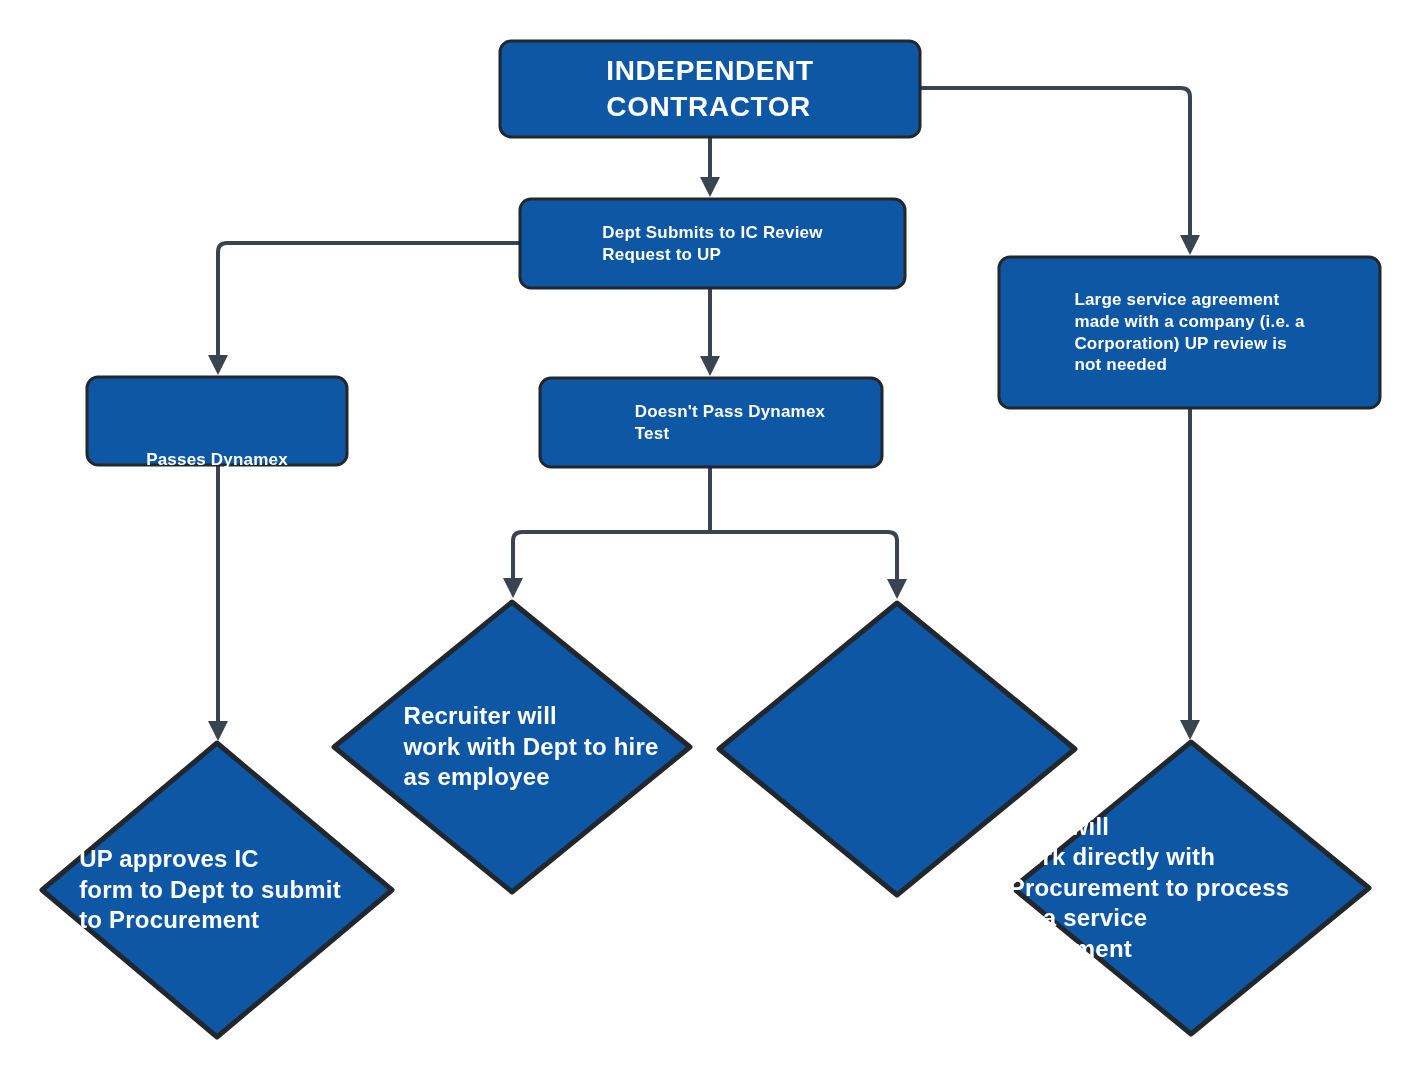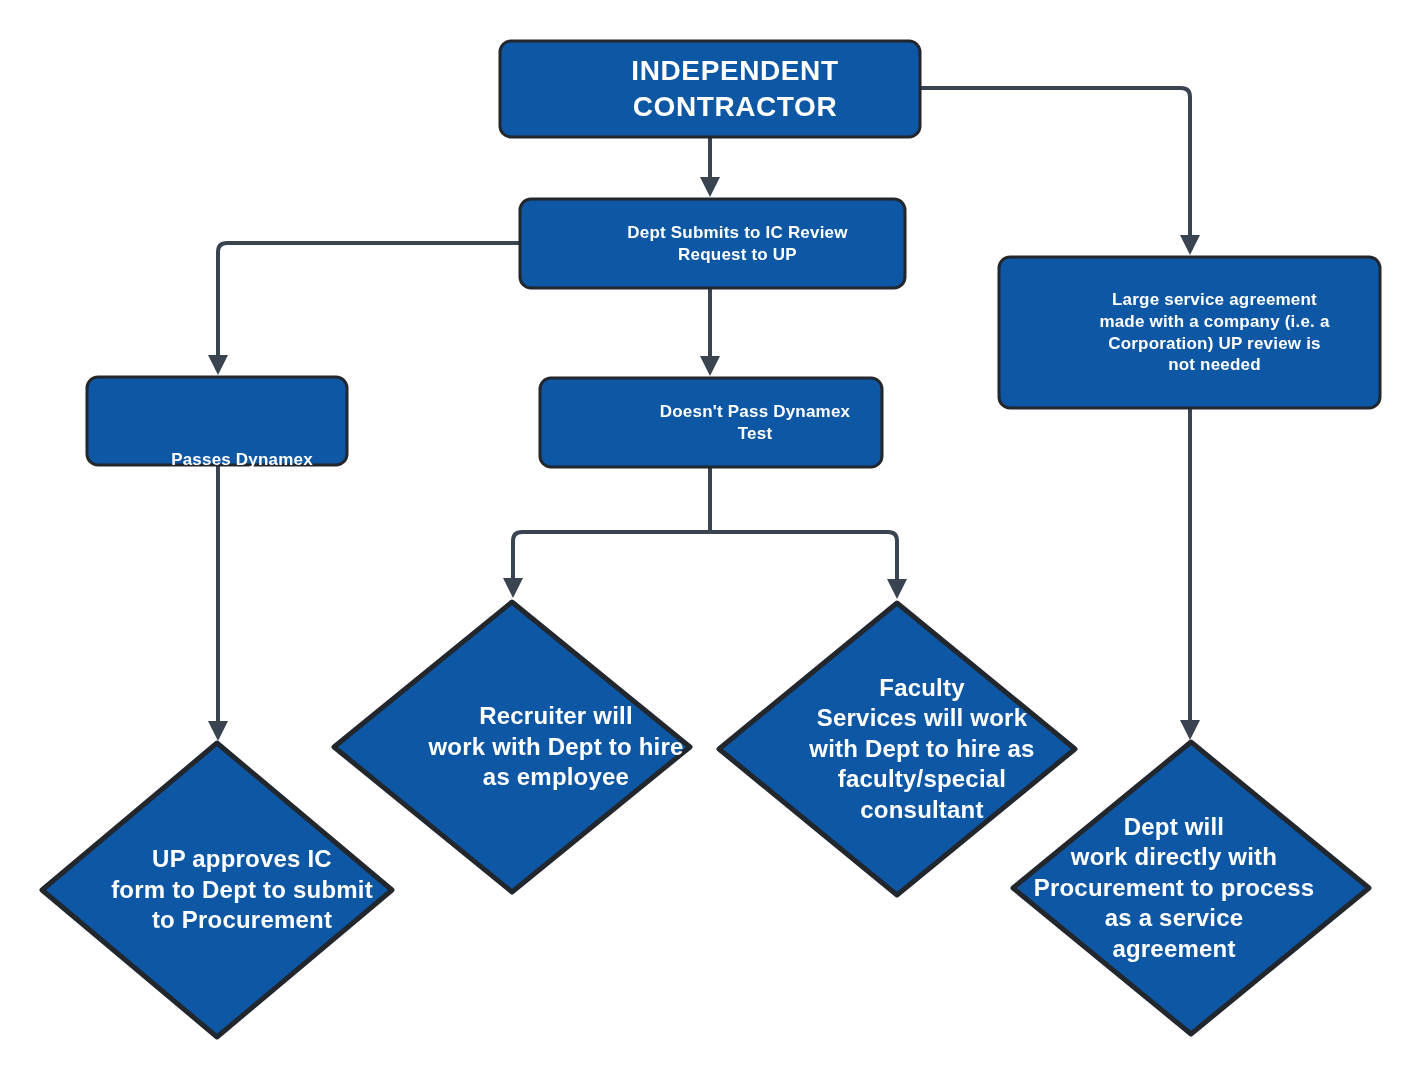--- a/index.html
+++ b/index.html
@@ -18,29 +18,27 @@
   .canvas svg {
     position: absolute;
     top: 0;
     left: 0;
   }
   .node-label {
     position: absolute;
     display: flex;
     align-items: center;
     justify-content: center;
-    text-align: center;
     color: #ffffff;
     font-weight: bold;
     font-size: 24px;
     line-height: 1.27;
     white-space: pre-line;
     pointer-events: none;
     letter-spacing: 0.2px;
-    padding-left: 25px;
   }
   .node-label.box { font-size: 17px; }
   .node-label.title { font-size: 28px; letter-spacing: 0.6px; }
 </style>
 </head>
 <body>
 
 <div class="canvas">
 
   <svg width="1420" height="1080" viewBox="0 0 1420 1080">
@@ -88,33 +86,28 @@
 made with a company (i.e. a
 Corporation) UP review is
 not needed</div>
 
   <div class="node-label box" style="left:87px; top:377px; width:260px; height:107px;margin-top:40px;">Passes Dynamex
 Test</div>
 
   <div class="node-label box" style="left:540px; top:378px; width:380px; height:89px;border-radius:22px;">Doesn't Pass Dynamex
 Test</div>
 
-  <div class="node-label" style="left:47px; top:790px; width:340px; height:200px;">UP approves IC
+  <div class="node-label" style="left:40px; top:790px; width:340px; height:200px;">UP approves IC
 form to Dept to submit
 to Procurement</div>
 
   <div class="node-label" style="left:361px; top:647px; width:340px; height:200px;">Recruiter will
 work with Dept to hire
 as employee</div>
 
-  <div class="node-label" style="left:727px; top:629px; width:340px; height:240px;">Faculty
-Services will work
-with Dept to hire as
-faculty/special
-consultant</div>
 
   <div class="node-label" style="left:969px; top:768px; width:360px; height:240px;">Dept will
 work directly with
 Procurement to process
 as a service
 agreement</div>
 
 </div>
 
 </body></html>

